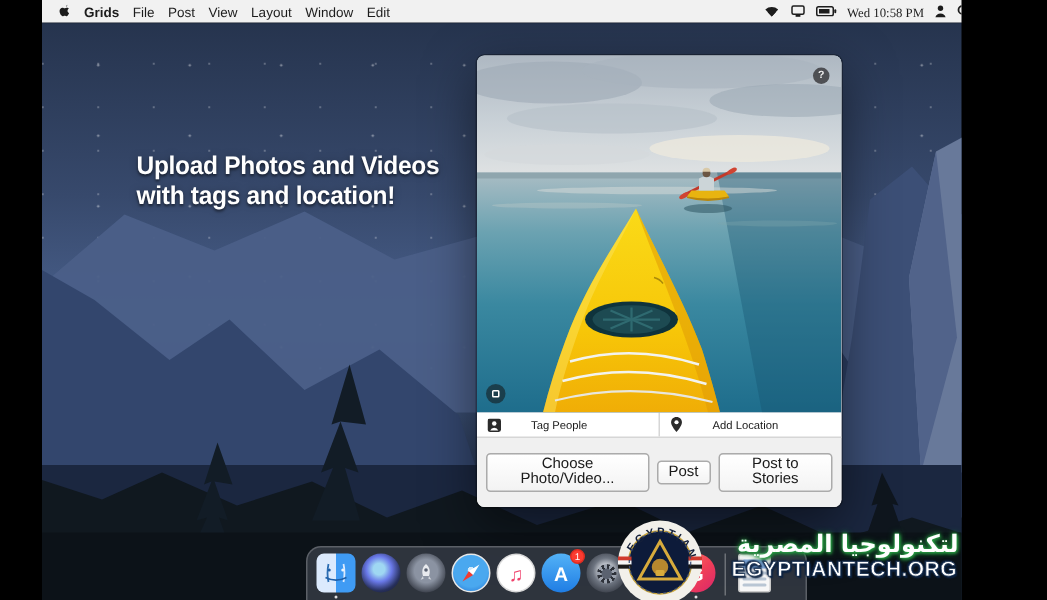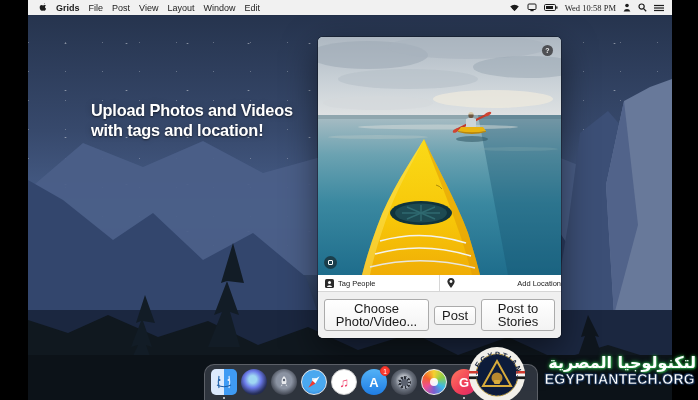--- a/index.html
+++ b/index.html
@@ -1,17 +1,17 @@
 <!DOCTYPE html>
 <html><head>
 <meta charset="utf-8">
 <style>
   html,body{margin:0;padding:0;background:#000;}
   *{box-sizing:border-box;}
-  .screen{position:relative;width:698px;height:400px;background:#000;overflow:hidden;
+  .screen{position:relative;width:641px;height:400px;background:#000;overflow:hidden;
           font-family:"Liberation Sans","DejaVu Sans",sans-serif;-webkit-font-smoothing:antialiased;}
 
   
   .display{position:absolute;left:28px;top:0;width:644px;height:400px;overflow:hidden;}
 
   
   .wallpaper{position:absolute;left:0;top:15px;width:644px;height:385px;
     background:linear-gradient(180deg,#26344e 0%,#37496c 30%,#49608c 52%,#3e5378 62%,#2a3a58 78%,#16202f 100%);}
   .wallpaper::before{content:"";position:absolute;inset:0;
     background-image:radial-gradient(rgba(255,255,255,.55) .6px,transparent 1.2px),
@@ -51,32 +51,32 @@
   .photo{position:relative;flex:0 0 238px;overflow:hidden;background:#9fb4c0;}
   .photo svg{display:block;}
   .expand-btn{position:absolute;left:6px;bottom:6px;width:13px;height:13px;border-radius:50%;
     background:rgba(20,20,20,.55);display:flex;align-items:center;justify-content:center;}
   .expand-btn b{width:5px;height:5px;border:1px solid #fff;border-radius:1px;display:block;}
   .help-btn{position:absolute;right:8px;top:8px;width:11px;height:11px;border-radius:50%;
     background:rgba(60,60,64,.85);color:#efefef;font-size:7px;font-weight:700;
     display:flex;align-items:center;justify-content:center;}
 
   .tagbar{flex:0 0 17px;display:flex;background:#fff;border-bottom:1px solid #d6d6d6;}
-  .tagbar .cell{flex:1;display:flex;align-items:center;gap:4px;padding-left:7px;font-size:7.5px;color:#1a1a1a;}
-  .tagbar .cell + .cell{border-left:1px solid #d6d6d6;justify-content:space-between;}
+  .tagbar .cell{flex:1;display:flex;align-items:center;gap:20px;padding-left:7px;font-size:7.5px;color:#1a1a1a;}
+  .tagbar .cell + .cell{border-left:1px solid #d6d6d6;}
 
   .captionrow{flex:0 0 14px;background:#fff;border-bottom:1px solid #d6d6d6;display:flex;align-items:center;}
   .captionrow input{border:none;outline:none;width:100%;font-size:7.5px;padding:0 7px;
     font-family:inherit;color:#333;background:transparent;}
   .captionrow input::placeholder{color:#9a9a9a;}
 
   .buttonbar{flex:1;background:#f0f0f0;display:flex;align-items:center;justify-content:flex-end;
     gap:5px;padding:0 6px;}
   .btn{background:linear-gradient(#ffffff,#f3f3f3);border:1px solid #ababab;border-radius:3px;
-    font-size:13px;color:#1a1a1a;padding:2px 7px;line-height:1;font-family:inherit;}
+    font-size:10px;color:#1a1a1a;padding:2px 7px;line-height:1;font-family:inherit;}
 
   
   .dock{position:absolute;left:176px;top:364px;width:334px;height:40px;z-index:20;
     background:rgba(75,80,92,.55);border:1px solid rgba(255,255,255,.22);border-bottom:none;
     border-radius:10px 10px 0 0;display:flex;align-items:flex-start;gap:4px;padding:4px 6px 0 6px;}
   .dicon{position:relative;width:26px;height:26px;flex:0 0 26px;}
   .dicon .dot{position:absolute;left:50%;bottom:-4px;width:2.5px;height:2.5px;margin-left:-1.25px;
     border-radius:50%;background:rgba(255,255,255,.85);}
   .circ{width:26px;height:26px;border-radius:50%;}
   .dock .divider{width:1px;height:28px;background:rgba(255,255,255,.3);margin:0 2px;flex:0 0 1px;}

